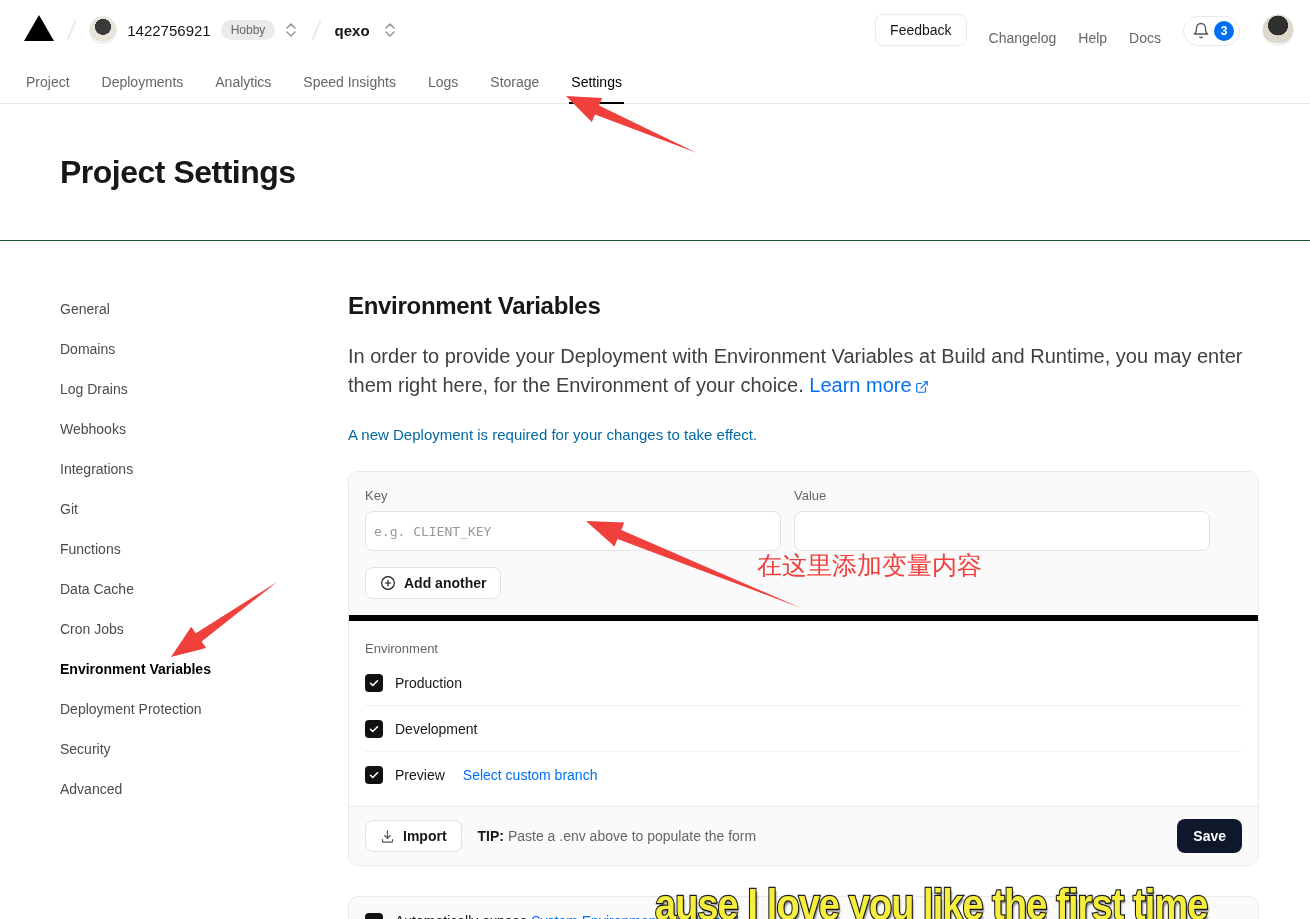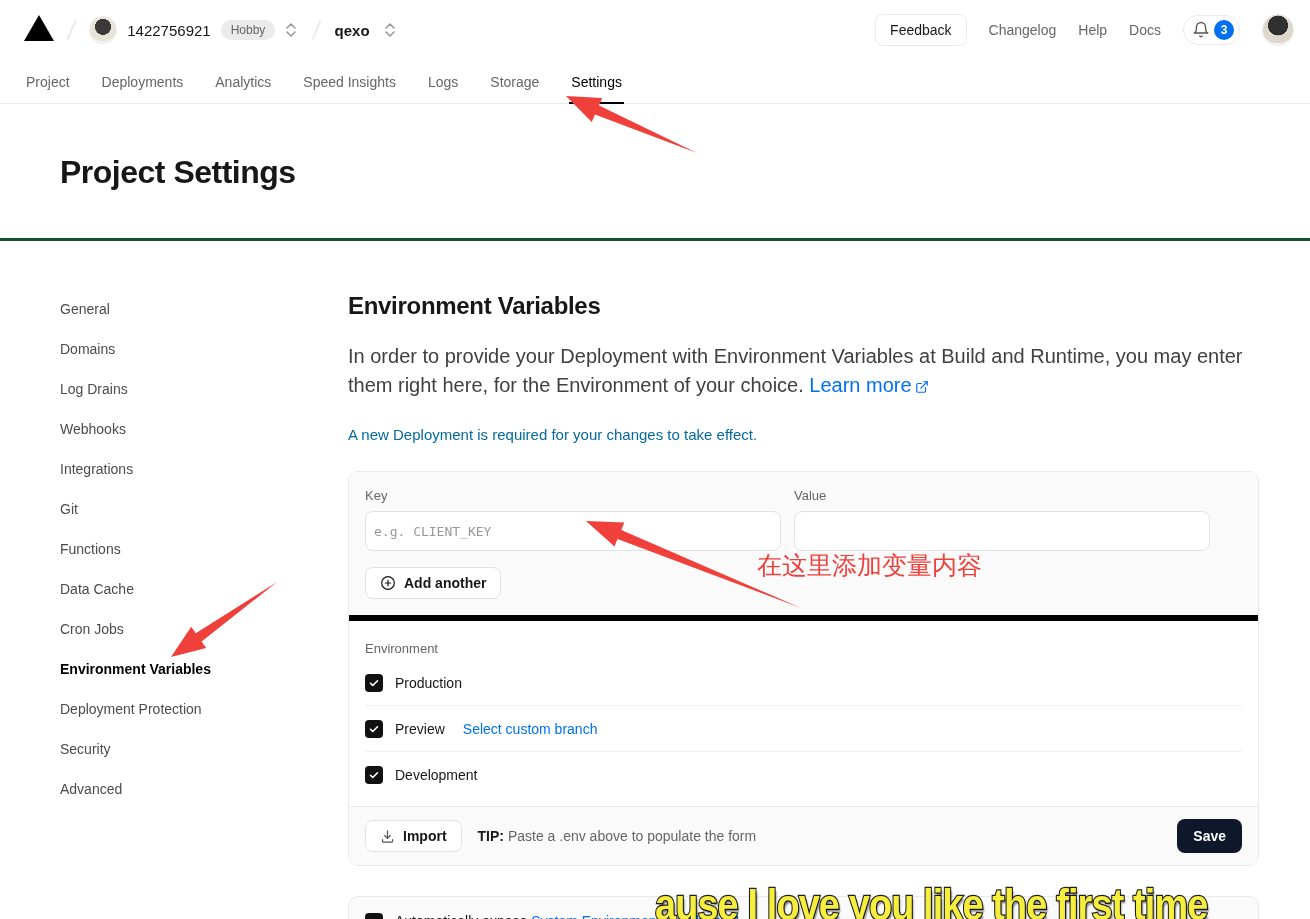--- a/index.html
+++ b/index.html
@@ -13,42 +13,42 @@
   .crumb-slash { color:#eaeaea; font-size:26px; font-weight:300; margin:0 14px;
     transform:skewX(-8deg); user-select:none; }
   .avatar-sm { width:28px; height:28px; border-radius:50%; border:1px solid #eaeaea;
     background:radial-gradient(circle at 50% 38%, #3a3a3a 0 38%, #e8e4da 39% 70%, #f5f5f5 71%);
     flex:0 0 auto; }
   .scope-name { font-size:15px; font-weight:500; margin:0 10px 0 10px; }
   .plan-badge { background:#ebebeb; color:#666; font-size:12px; padding:3px 10px;
     border-radius:12px; }
   .chev-updown { width:16px; height:20px; margin-left:8px; color:#999; display:inline-flex; }
   .proj-name { font-size:15px; font-weight:600; margin-right:4px; }
-  .topbar-right { margin-left:auto; display:flex; align-items:center; gap:22px; }
+  .topbar-right { margin-left:auto; display:flex; align-items:flex-end; gap:22px; }
   .btn-outline { background:#fff; border:1px solid #eaeaea; border-radius:8px;
     padding:7px 14px; font-size:14px; color:#171717; cursor:pointer; }
   .nav-link { color:#666; font-size:14px; text-decoration:none; cursor:pointer; }
   .bell-pill { display:flex; align-items:center; gap:4px; border:1px solid #eaeaea;
     border-radius:999px; padding:4px 5px 4px 8px; cursor:pointer; }
   .bell-badge { width:20px; height:20px; border-radius:50%; color:#fff; font-size:12px;
     font-weight:600; display:flex; align-items:center; justify-content:center; }
   .avatar-lg { width:32px; height:32px; border-radius:50%; border:1px solid #eaeaea;
     background:radial-gradient(circle at 50% 35%, #2f2f2f 0 40%, #ded8cc 41% 72%, #f5f5f5 73%); cursor:pointer; }
 
   
   .tabs { height:44px; display:flex; align-items:stretch; padding-left:16px;
     border-bottom:1px solid #eaeaea; }
   .tab { position:relative; display:flex; align-items:center; padding:0 10px; margin-right:12px;
     font-size:14px; color:#666; cursor:pointer; }
   .tab.active { color:#000; }
   .tab.active::after { content:""; position:absolute; left:8px; right:8px; bottom:-1px;
     height:2px; background:#000; }
 
   
-  .page-header { height:137px; border-bottom:3px solid #14532d; padding:50px 0 0 60px; }
+  .page-header { height:137px; border-bottom:1px solid #14532d; padding:50px 0 0 60px; }
   .page-title { font-size:32px; font-weight:600; letter-spacing:-0.5px; }
 
   
   .content { display:flex; padding:0 51px 0 60px; }
   .sidebar { width:288px; flex:0 0 288px; padding-top:61px; }
   .side-item { font-size:14px; color:#4b4b4b; margin-bottom:26px; line-height:14px; cursor:pointer; }
   .side-item.active { color:#000; font-weight:600; }
 
   .main { flex:1; padding-top:51px; }
   .main-title { font-size:24px; font-weight:700; letter-spacing:-0.3px; }
@@ -226,30 +226,30 @@
               </svg>
           </span>
           <span class="env-name">Production</span>
         </div>
         <div class="env-row">
           <span class="checkbox">
             <svg class="icon" width="12" height="12" viewBox="0 0 24 24" fill="none" stroke="#fff" stroke-width="3.2" stroke-linecap="round" stroke-linejoin="round">
                 <path d="M5 12.5l4.5 4.5L19 7.5"></path>
               </svg>
           </span>
-          <span class="env-name">Preview</span>
-          <a class="inline-link branch-link">Select custom branch</a>
+          <span class="env-name">Development</span>
         </div>
         <div class="env-row">
           <span class="checkbox">
             <svg class="icon" width="12" height="12" viewBox="0 0 24 24" fill="none" stroke="#fff" stroke-width="3.2" stroke-linecap="round" stroke-linejoin="round">
                 <path d="M5 12.5l4.5 4.5L19 7.5"></path>
               </svg>
           </span>
-          <span class="env-name">Development</span>
+          <span class="env-name">Preview</span>
+          <a class="inline-link branch-link">Select custom branch</a>
         </div>
       </div>
 
       <div class="card-footer">
         <button class="btn-import">
           <span>
             <svg class="icon" width="15" height="15" viewBox="0 0 24 24" fill="none" stroke="#555" stroke-width="2" stroke-linecap="round" stroke-linejoin="round">
                 <path d="M12 3v11"></path>
                 <path d="M7.5 10.5L12 15l4.5-4.5"></path>
                 <path d="M4 17v2.5a1.5 1.5 0 0 0 1.5 1.5h13a1.5 1.5 0 0 0 1.5-1.5V17"></path>

